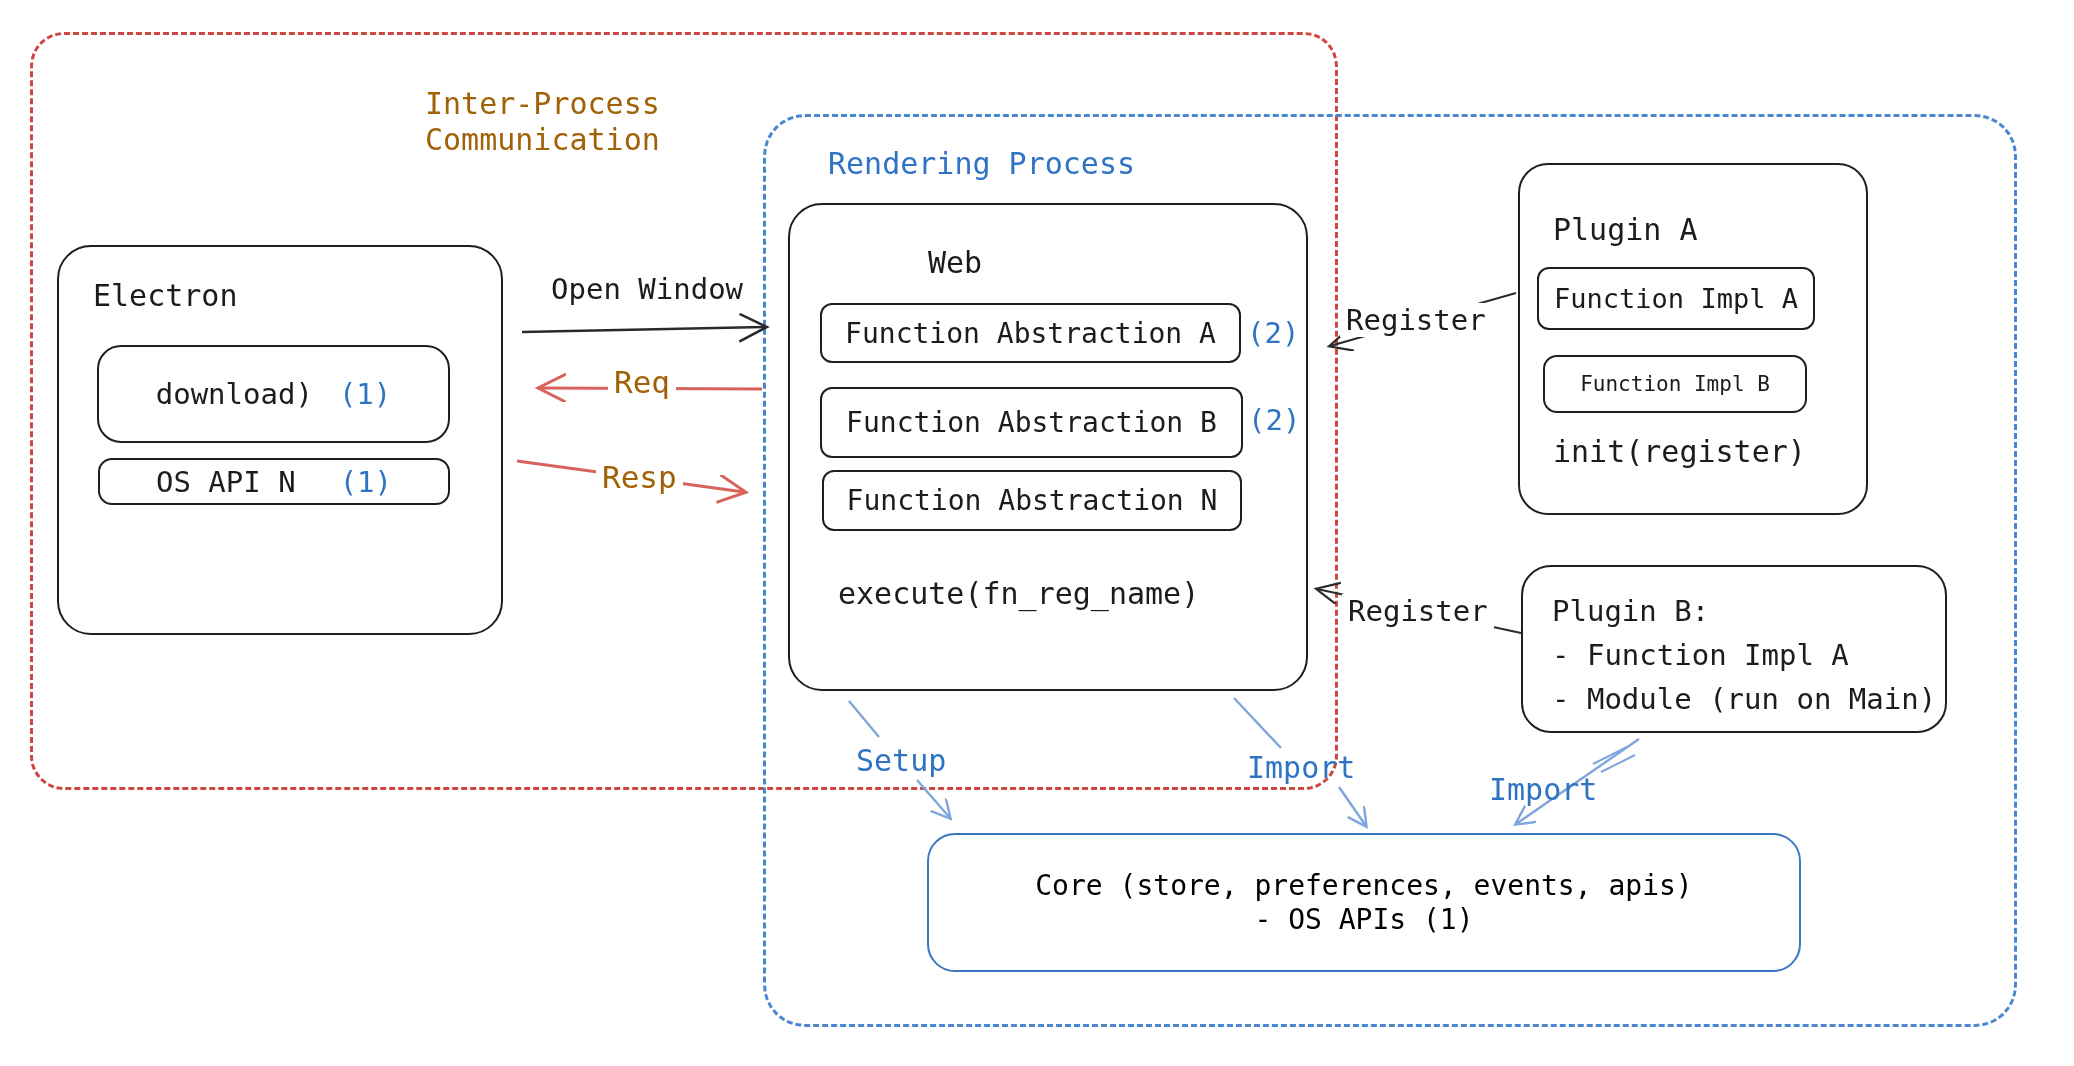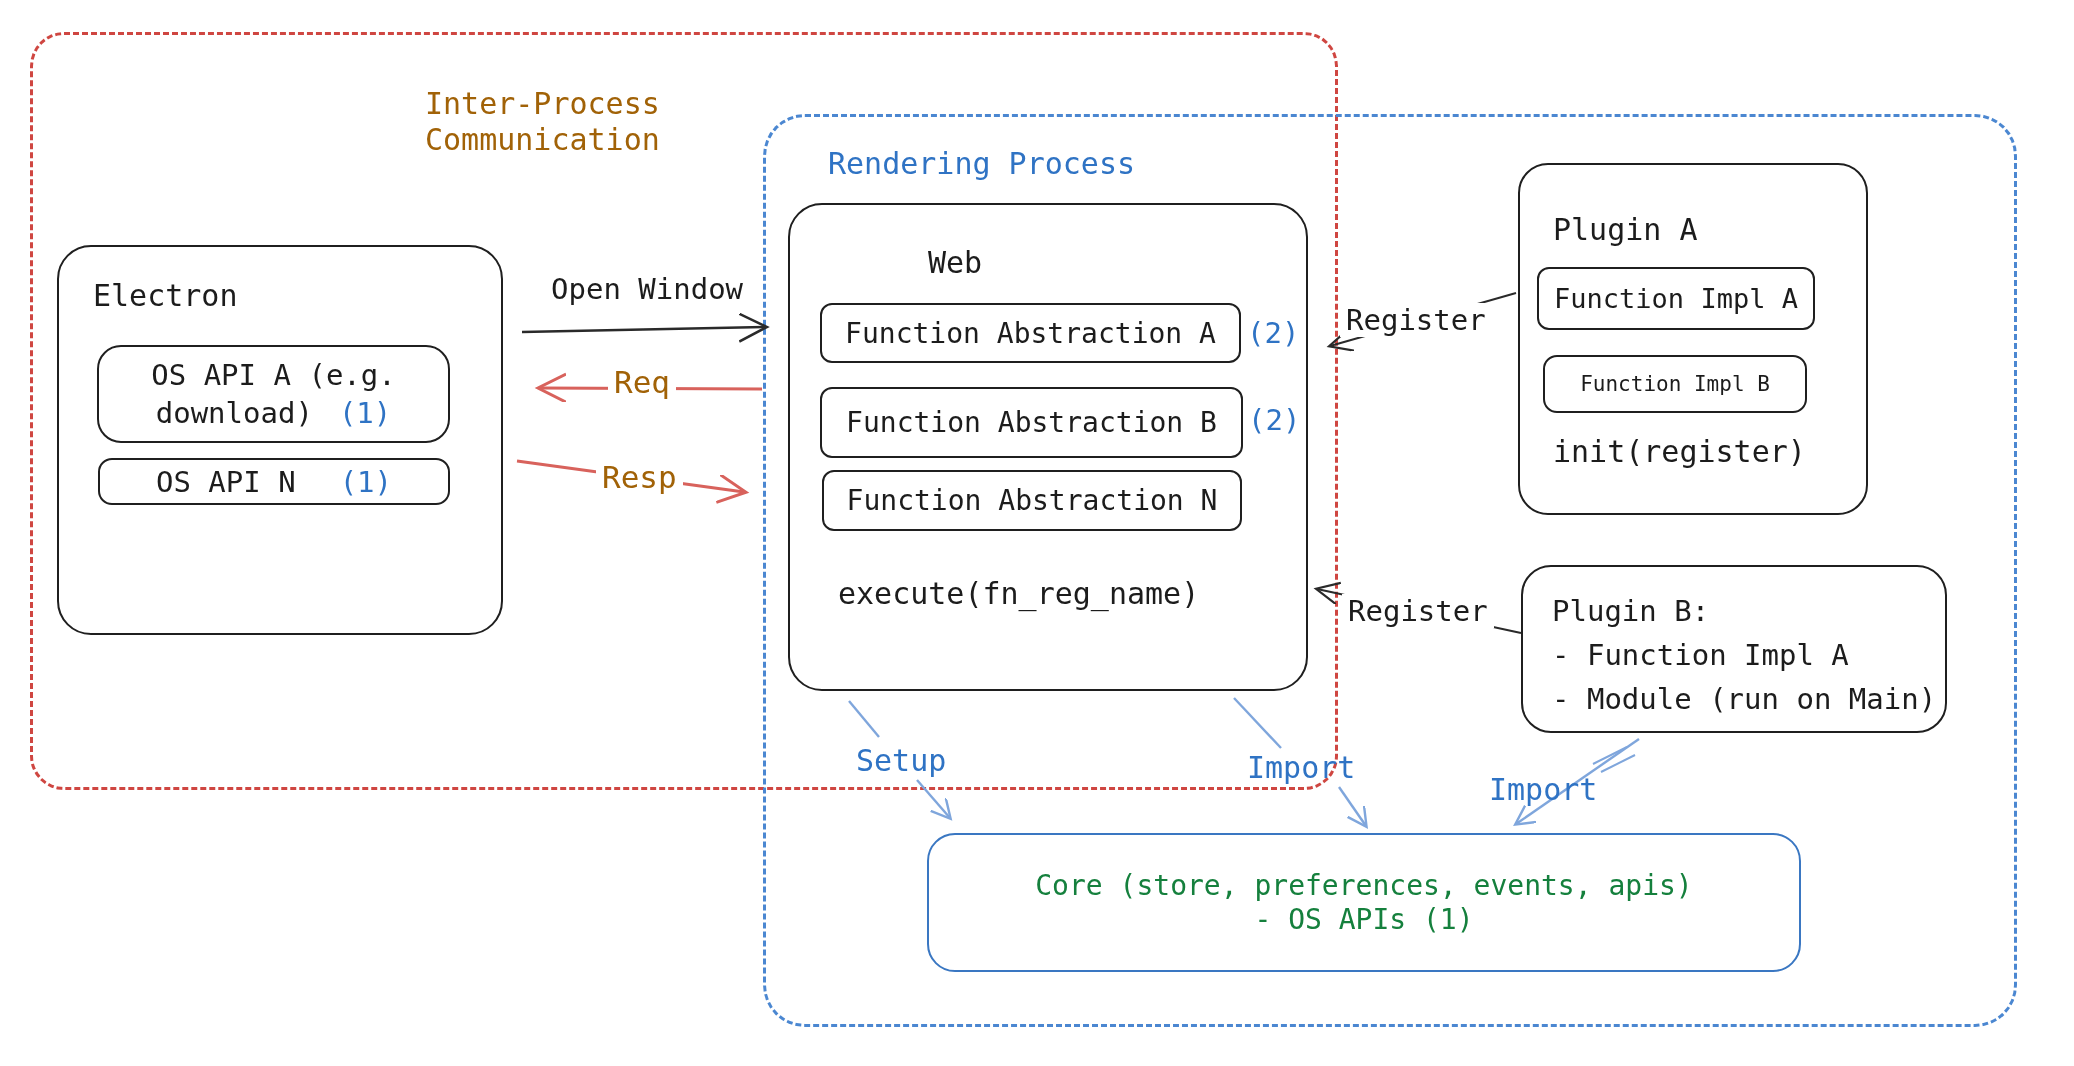--- a/index.html
+++ b/index.html
@@ -19,40 +19,39 @@
   .title{font-size:30px;white-space:nowrap;}
   .red-t{color:#a16207;}
   .blue-t{color:#2f73c4;}
   .lbl{position:absolute;font-size:29px;white-space:nowrap;z-index:5;}
   .onwire{background:#ffffff;padding:0 6px;}
   .badge{color:#2f73c4;}
   .lines span{display:block;}
   .arrows{position:absolute;left:0;top:0;width:2074px;height:1066px;z-index:4;pointer-events:none;}
   .core{border:2.5px solid #3a77c2;border-radius:28px;background:#fff;
         display:flex;flex-direction:column;align-items:center;justify-content:center;
-        color:#15803d;font-size:28px;line-height:34px;text-align:right;z-index:3;}
+        color:#000000;font-size:28px;line-height:34px;text-align:right;z-index:3;}
 </style>
 </head>
 <body>
 
 <div class="canvas">
 
   <div class="abs dash-red" style="left:30px;top:32px;width:1308px;height:758px;z-index:1;"></div>
   <div class="abs dash-blue" style="left:763px;top:114px;width:1254px;height:913px;z-index:1;"></div>
 
   <div class="abs title red-t lines" style="left:425px;top:86px;line-height:36px;z-index:2;">
     <span>Inter-Process</span>
     <span>Communication</span>
   </div>
   <div class="abs title blue-t" style="left:828px;top:146px;z-index:2;">Rendering Process</div>
 
   <div class="abs node" style="left:57px;top:245px;width:446px;height:390px;z-index:2;"></div>
   <div class="abs title" style="left:93px;top:278px;z-index:3;">Electron</div>
   <div class="abs subnode" style="left:97px;top:345px;width:353px;height:98px;border-radius:24px;flex-direction:column;line-height:38px;font-size:29px;z-index:3;">
-    <span>OS API A (e.g.</span>
     <span>
       <span>download)</span><span class="badge" style="margin-left:26px;">(1)</span>
     </span>
   </div>
   <div class="abs subnode" style="left:98px;top:458px;width:352px;height:47px;border-radius:14px;font-size:29px;z-index:3;">
     <span>OS API N</span>
     <span class="badge" style="margin-left:44px;">(1)</span>
   </div>
 
   <div class="abs node" style="left:788px;top:203px;width:520px;height:488px;z-index:2;"></div>

